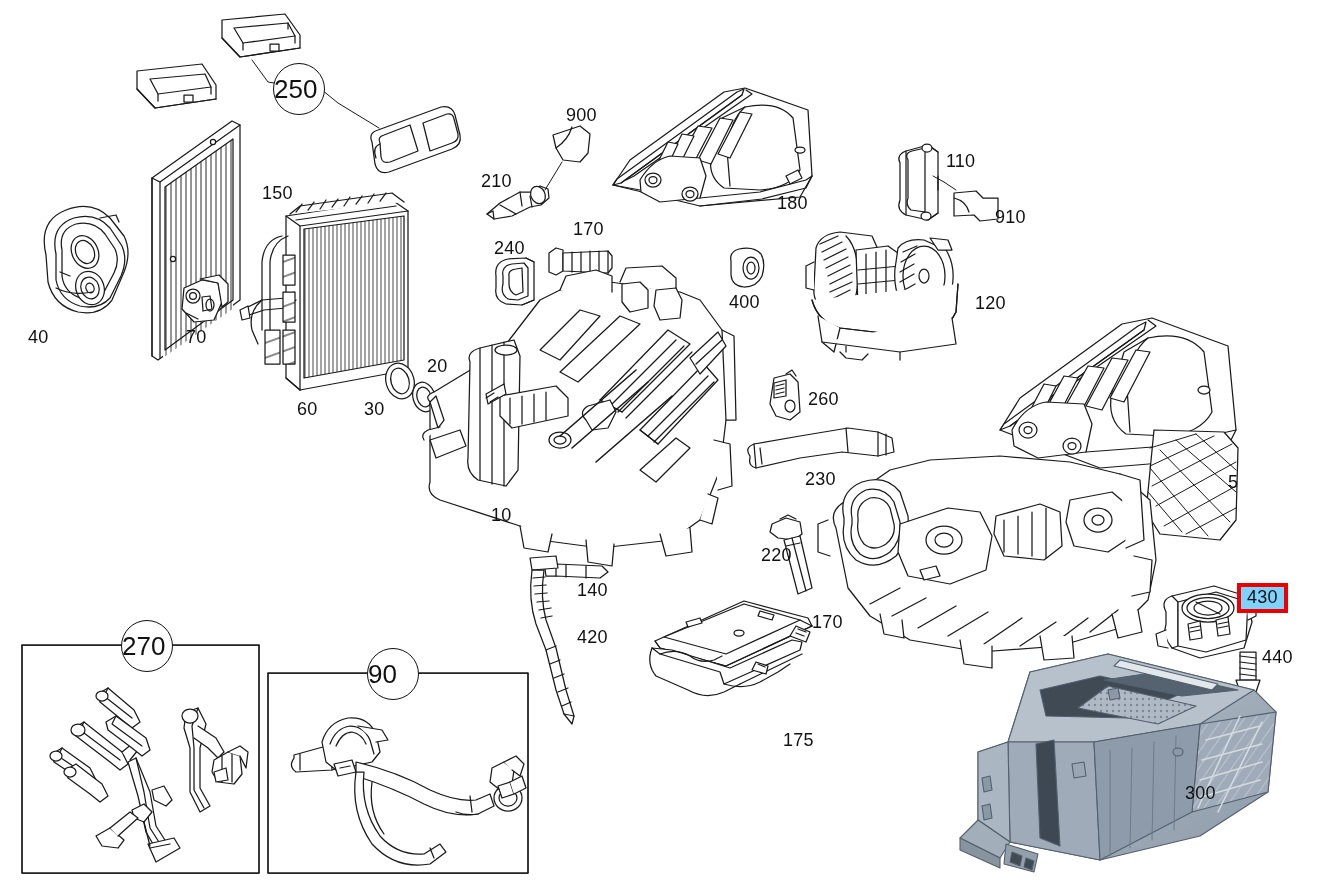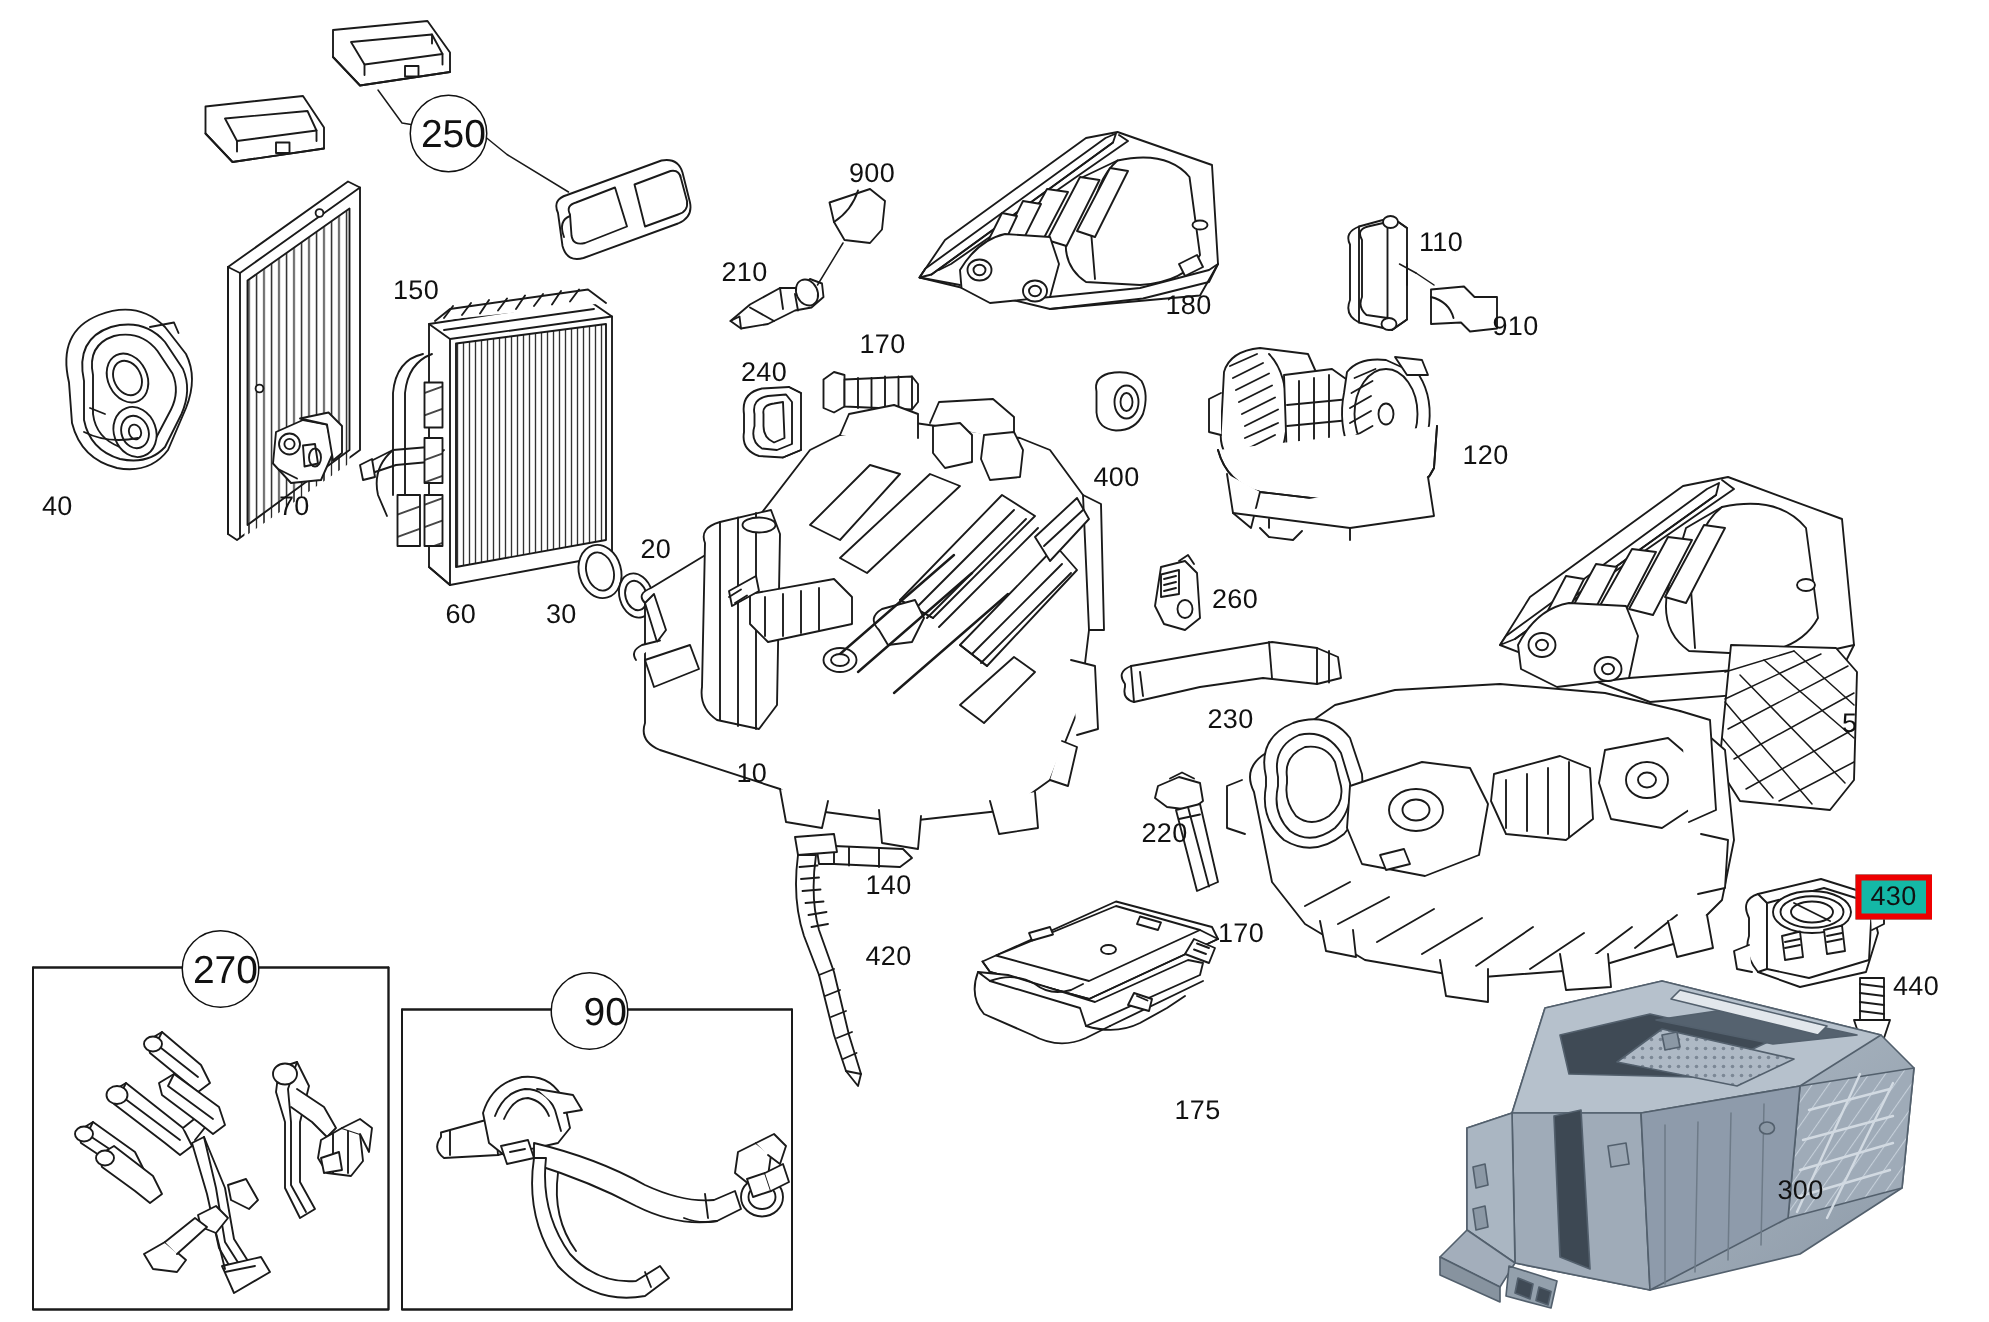--- a/index.html
+++ b/index.html
@@ -3,23 +3,23 @@
 <meta charset="utf-8">
 <title>Exploded Parts Diagram</title>
 <style>
   html,body{margin:0;padding:0;background:#ffffff;}
   body{font-family:"Liberation Sans","DejaVu Sans",sans-serif;}
   #stage{position:relative;width:1326px;height:881px;background:#fff;overflow:hidden;}
   #art{position:absolute;left:0;top:0;width:1326px;height:881px;}
   .lbl{position:absolute;font-family:"Liberation Sans","DejaVu Sans",sans-serif;
        font-size:18px;font-weight:400;color:#111;line-height:1;white-space:nowrap;
        letter-spacing:0.2px;}
-  .lbl.hl{border:4px solid #ee0000;background:#14b8a6;padding:1px 6px 3px 6px;color:#111;}
+  .lbl.hl{border:4px solid #ee0000;background:#7dd3fc;padding:1px 6px 3px 6px;color:#111;}
   .cir{position:absolute;border:1.6px solid #111;border-radius:50%;background:#fff;
-       display:flex;align-items:center;justify-content:flex-end;
+       display:flex;align-items:center;justify-content:flex-start;
        font-size:26px;color:#111;}
 </style>
 </head>
 <body>
 
 <div id="stage">
 
   <svg id="art" viewBox="0 0 1326 881" xmlns="http://www.w3.org/2000/svg">
     <defs>
       <linearGradient id="gSlab" x1="0" y1="0" x2="1" y2="1">
@@ -627,21 +627,21 @@
   <div class="lbl" style="left:262px;top:184px;">150</div>
   <div class="lbl" style="left:28px;top:328px;">40</div>
   <div class="lbl" style="left:186px;top:328px;">70</div>
   <div class="lbl" style="left:297px;top:400px;">60</div>
   <div class="lbl" style="left:364px;top:400px;">30</div>
   <div class="lbl" style="left:427px;top:357px;">20</div>
   <div class="lbl" style="left:481px;top:172px;">210</div>
   <div class="lbl" style="left:566px;top:106px;">900</div>
   <div class="lbl" style="left:494px;top:239px;">240</div>
   <div class="lbl" style="left:573px;top:220px;">170</div>
-  <div class="lbl" style="left:729px;top:309px;">400</div>
+  <div class="lbl" style="left:729px;top:293px;">400</div>
   <div class="lbl" style="left:777px;top:194px;">180</div>
   <div class="lbl" style="left:946px;top:152px;">110</div>
   <div class="lbl" style="left:995px;top:208px;">910</div>
   <div class="lbl" style="left:975px;top:294px;">120</div>
   <div class="lbl" style="left:491px;top:506px;">10</div>
   <div class="lbl" style="left:808px;top:390px;">260</div>
   <div class="lbl" style="left:805px;top:470px;">230</div>
   <div class="lbl" style="left:741px;top:546px;margin-left:20px;">220</div>
   <div class="lbl" style="left:577px;top:581px;">140</div>
   <div class="lbl" style="left:577px;top:628px;">420</div>

